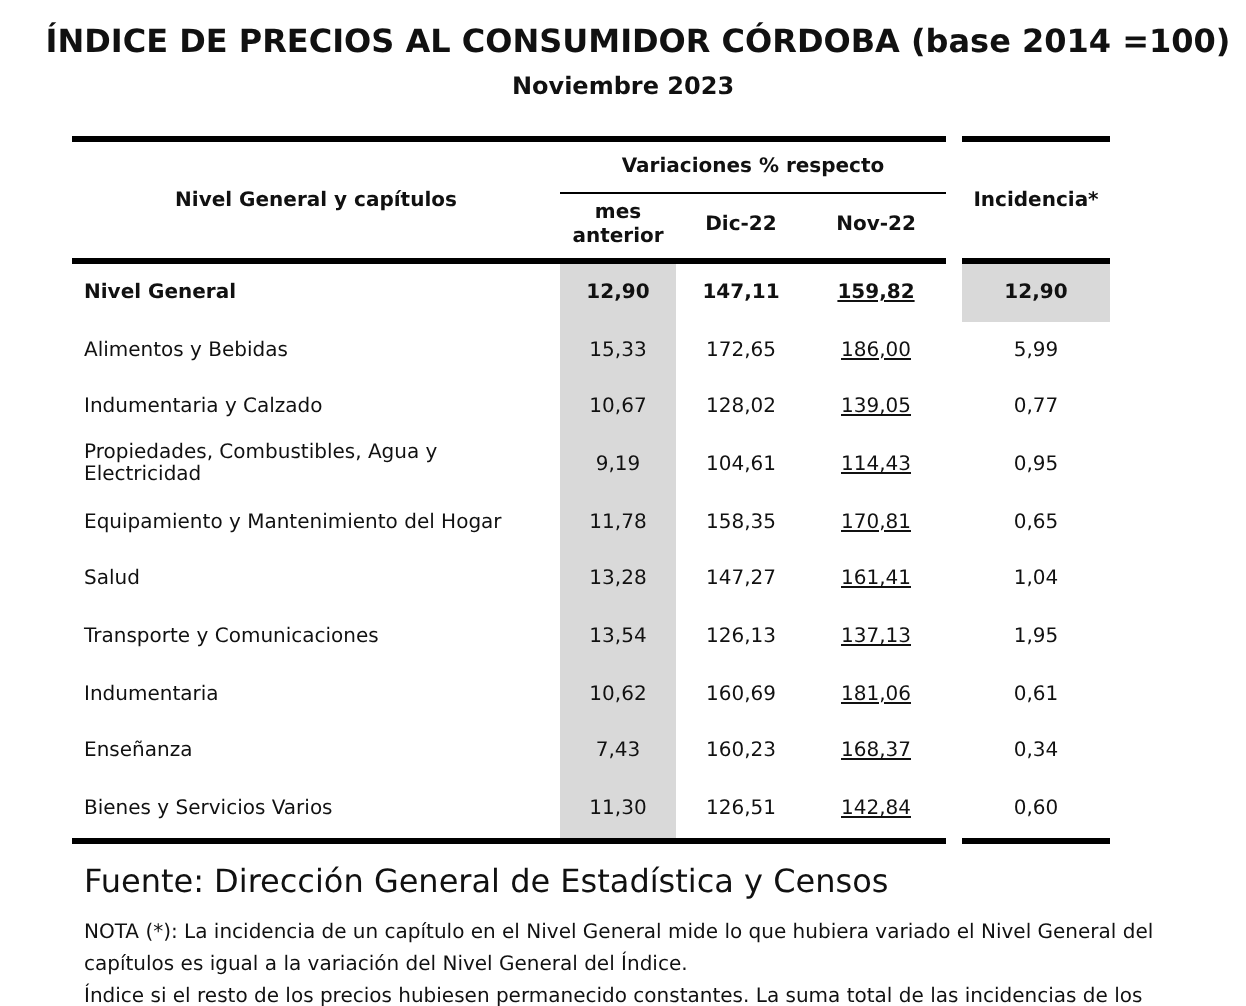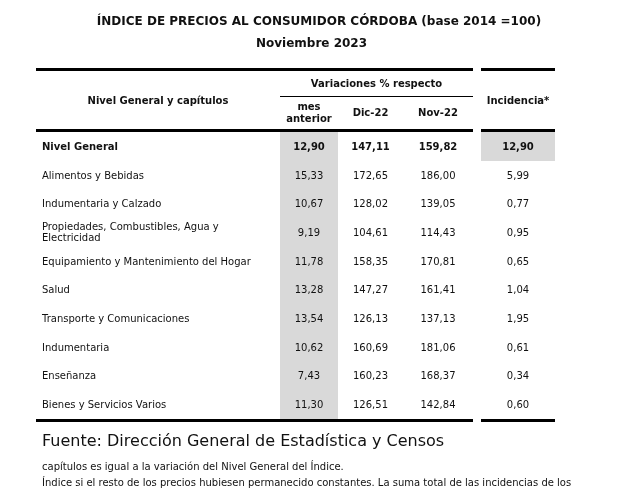--- a/index.html
+++ b/index.html
@@ -8,21 +8,21 @@
     font-family:"DejaVu Sans", sans-serif;
     color:#111111;
     overflow:hidden;
   }
   .page { position:relative; width:623px; height:503px; }
 
   .title {
     padding-top:13px;
     text-align:center;
     font-weight:bold;
-    font-size:12px;
+    font-size:16px;
     line-height:16px;
     margin-left:15px;
   }
   .subtitle {
     margin-top:7px;
     text-align:center;
     font-weight:bold;
     font-size:12px;
     line-height:15px;
   }
@@ -77,21 +77,21 @@
   .row.bold { font-weight:bold; }
   .c-label {
     width:244px; box-sizing:border-box; padding-left:6px;
     display:flex; align-items:center;
   }
   .c-mes {
     width:58px; background:var(--hl, #d9d9d9);
     display:flex; align-items:center; justify-content:center;
   }
   .c-dic { width:65px; display:flex; align-items:center; justify-content:center; }
-  .c-nov { width:70px; display:flex; align-items:center; justify-content:center; }
+  .c-nov { width:70px; display:flex; align-items:center; justify-content:center;text-decoration:underline; }
   .c-gap { width:8px; }
   .c-inc { width:74px; display:flex; align-items:center; justify-content:center; }
   .row.row0 .c-inc { background:var(--hl, #d9d9d9); }
 
   
   .bline { display:flex; }
   .bl-main { width:437px; height:3px; background:#000; }
   .bl-gap { width:8px; }
   .bl-inc { width:74px; height:3px; background:#000; }
 
@@ -225,17 +225,18 @@
     <div class="bline">
       <div class="bl-main"></div>
       <div class="bl-gap"></div>
       <div class="bl-inc"></div>
     </div>
   </div>
 
   <div class="source">Fuente: Dirección General de Estadística y Censos</div>
 
   <div class="note">
+    <div>NOTA (*): La incidencia de un capítulo en el Nivel General mide lo que hubiera variado el Nivel General del</div>
     <div>capítulos es igual a la variación del Nivel General del Índice.</div>
     <div>Índice si el resto de los precios hubiesen permanecido constantes. La suma total de las incidencias de los</div>
   </div>
 
 </div>
 
 </body></html>

